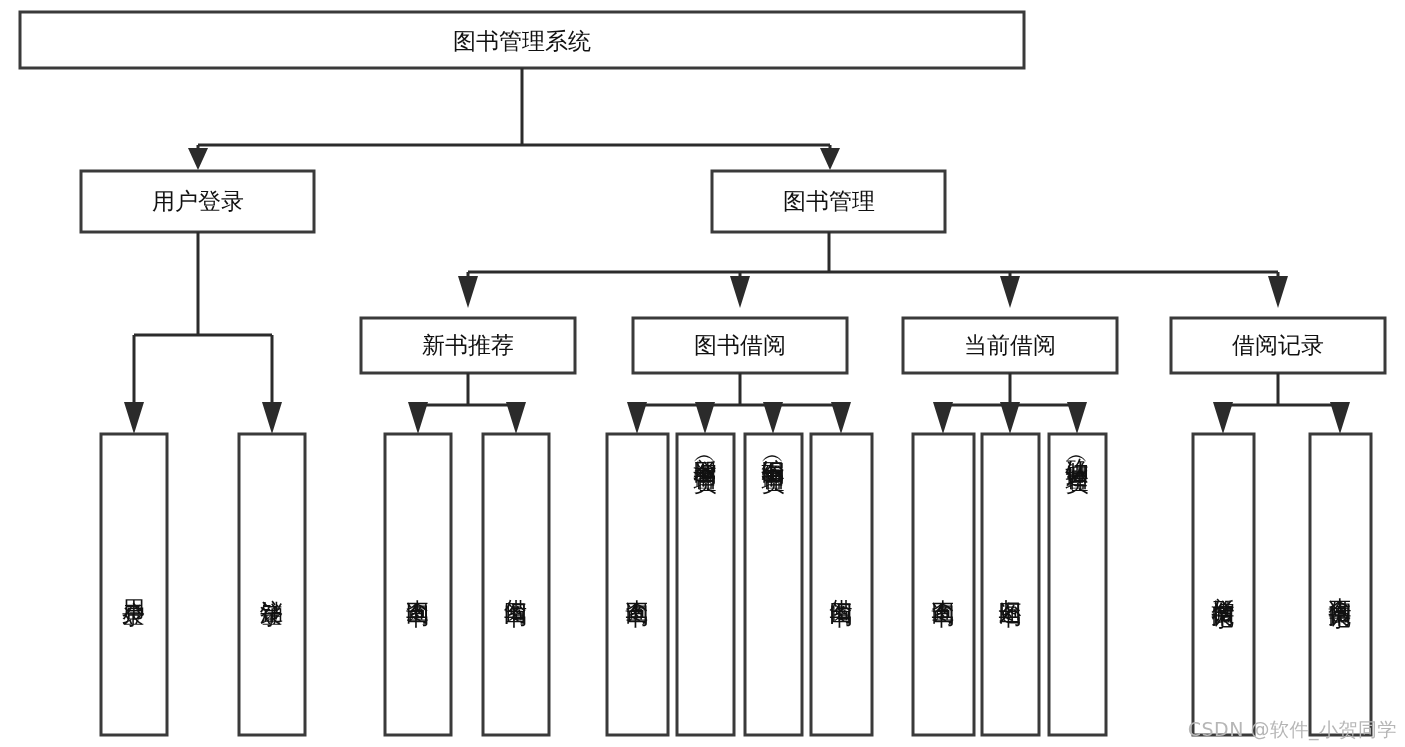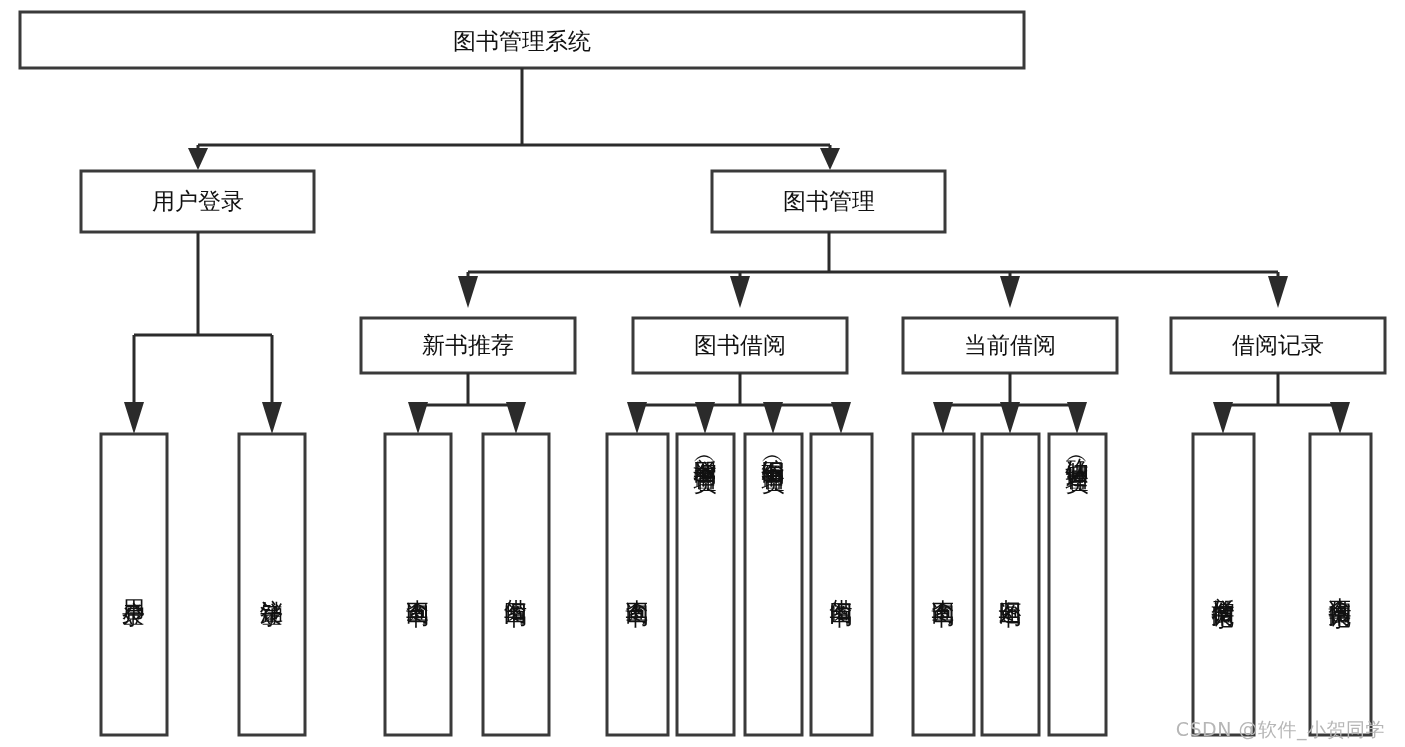--- a/index.html
+++ b/index.html
@@ -59,21 +59,21 @@
     letter-spacing: 2px;
     display: flex;
     align-items: center;
     justify-content: center;
     text-align: center;
     white-space: nowrap;
     pointer-events: none;
   }
   .watermark {
     position: absolute;
-    right: 20px;
+    right: 8px;
     bottom: 4px;
     font-family: "DejaVu Sans", "Liberation Sans", sans-serif;
     font-size: 19px;
     color: #b6b6b6;
     white-space: nowrap;
     letter-spacing: 0.5px;
   }
 </style>
 </head>
 <body>

